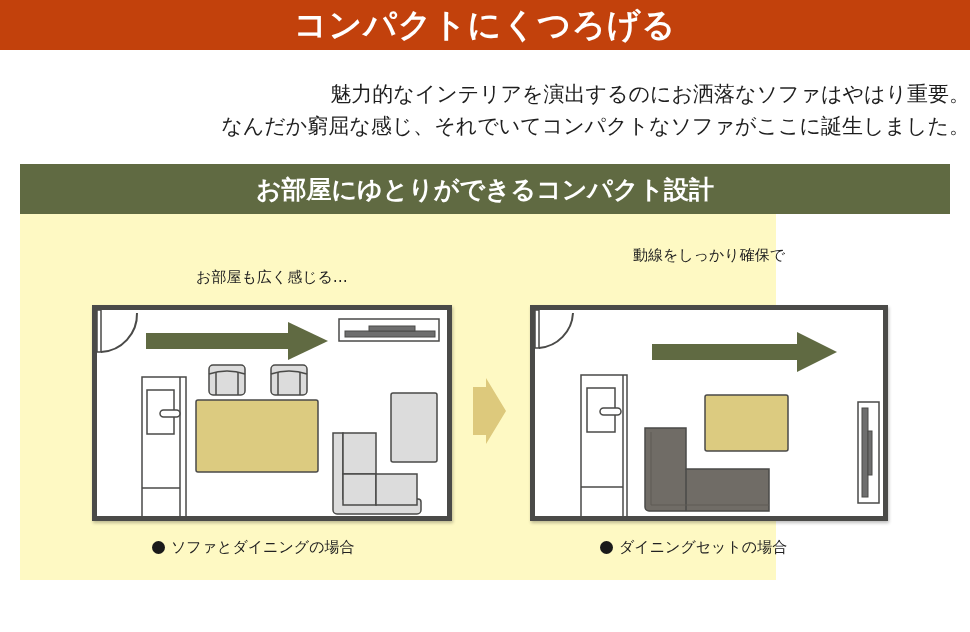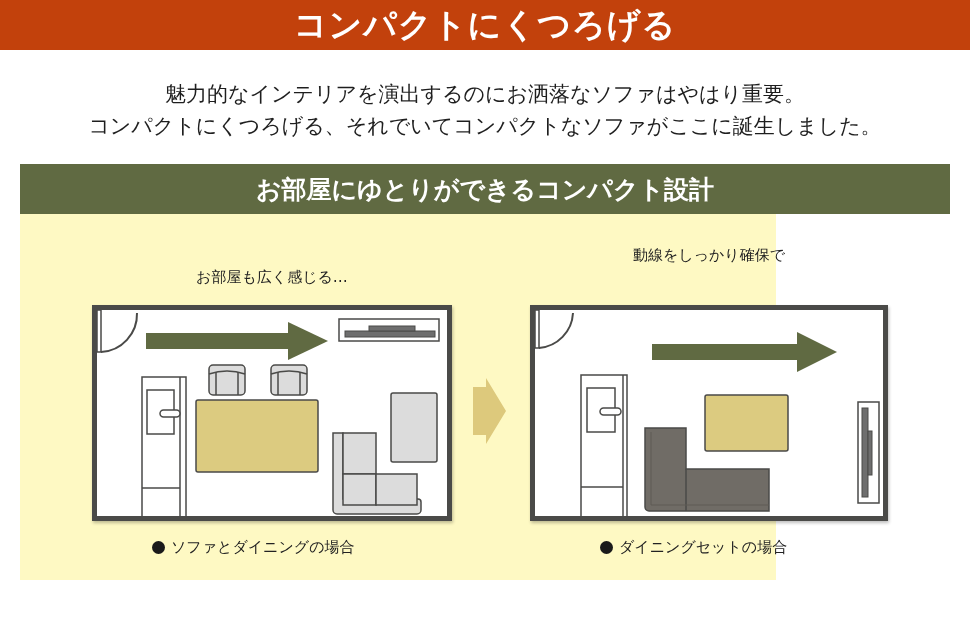--- a/index.html
+++ b/index.html
@@ -1,39 +1,39 @@
 <!DOCTYPE html>
 <html><head>
 <meta charset="utf-8">
 <style>
   html,body{margin:0;padding:0;background:#fff;}
   body{width:970px;height:632px;position:relative;overflow:hidden;font-family:"DejaVu Sans","Liberation Sans",sans-serif;}
   .top-banner{position:absolute;left:0;top:0;width:970px;height:50px;background:#c2410c;display:flex;align-items:center;justify-content:center;}
   .top-banner span{color:#fff;font-size:33px;font-weight:bold;letter-spacing:1px;}
-  .intro{position:absolute;left:0;top:78px;width:970px;text-align:center;color:#1e1e1e;font-size:21px;line-height:32px;}
+  .intro{position:absolute;left:0;top:78px;width:970px;text-align:right;color:#1e1e1e;font-size:21px;line-height:32px;}
   .panel{position:absolute;left:20px;top:164px;width:756px;height:416px;background:#fef9c3;}
   .panel-head{position:absolute;left:0;top:0;width:930px;height:50px;background:#606a42;display:flex;align-items:center;justify-content:center;}
   .panel-head span{color:#fff;font-size:25px;font-weight:bold;}
   .cap{position:absolute;text-align:center;color:#222;font-size:15px;line-height:30px;}
   .room{position:absolute;background:#fff;border:5px solid #4a4a48;box-sizing:border-box;box-shadow:1px 2px 3px rgba(0,0,0,0.25);}
   .room svg{position:absolute;left:0;top:0;}
   .label{position:absolute;color:#222;font-size:15px;display:flex;align-items:center;gap:6px;justify-content:center;}
   .dot{width:13px;height:13px;border-radius:50%;background:#1a1a1a;display:inline-block;}
   .mid-arrow{position:absolute;left:472px;top:377px;}
 </style>
 </head>
 <body>
 
 <div class="top-banner">
   <span>コンパクトにくつろげる</span>
 </div>
 
 <div class="intro">
   <div>魅力的なインテリアを演出するのにお洒落なソファはやはり重要。</div>
-  <div>コンパクトにくつろげる、それでいてコンパクトなソファがここに誕生しました。</div>
+  <div>なんだか窮屈な感じ、それでいてコンパクトなソファがここに誕生しました。</div>
 </div>
 
 <div class="panel">
   <div class="panel-head">
     <span>お部屋にゆとりができるコンパクト設計</span>
   </div>
 </div>
 
 <div class="cap" style="left:92px;top:262px;width:360px;">
   <div>お部屋も広く感じる…</div>

